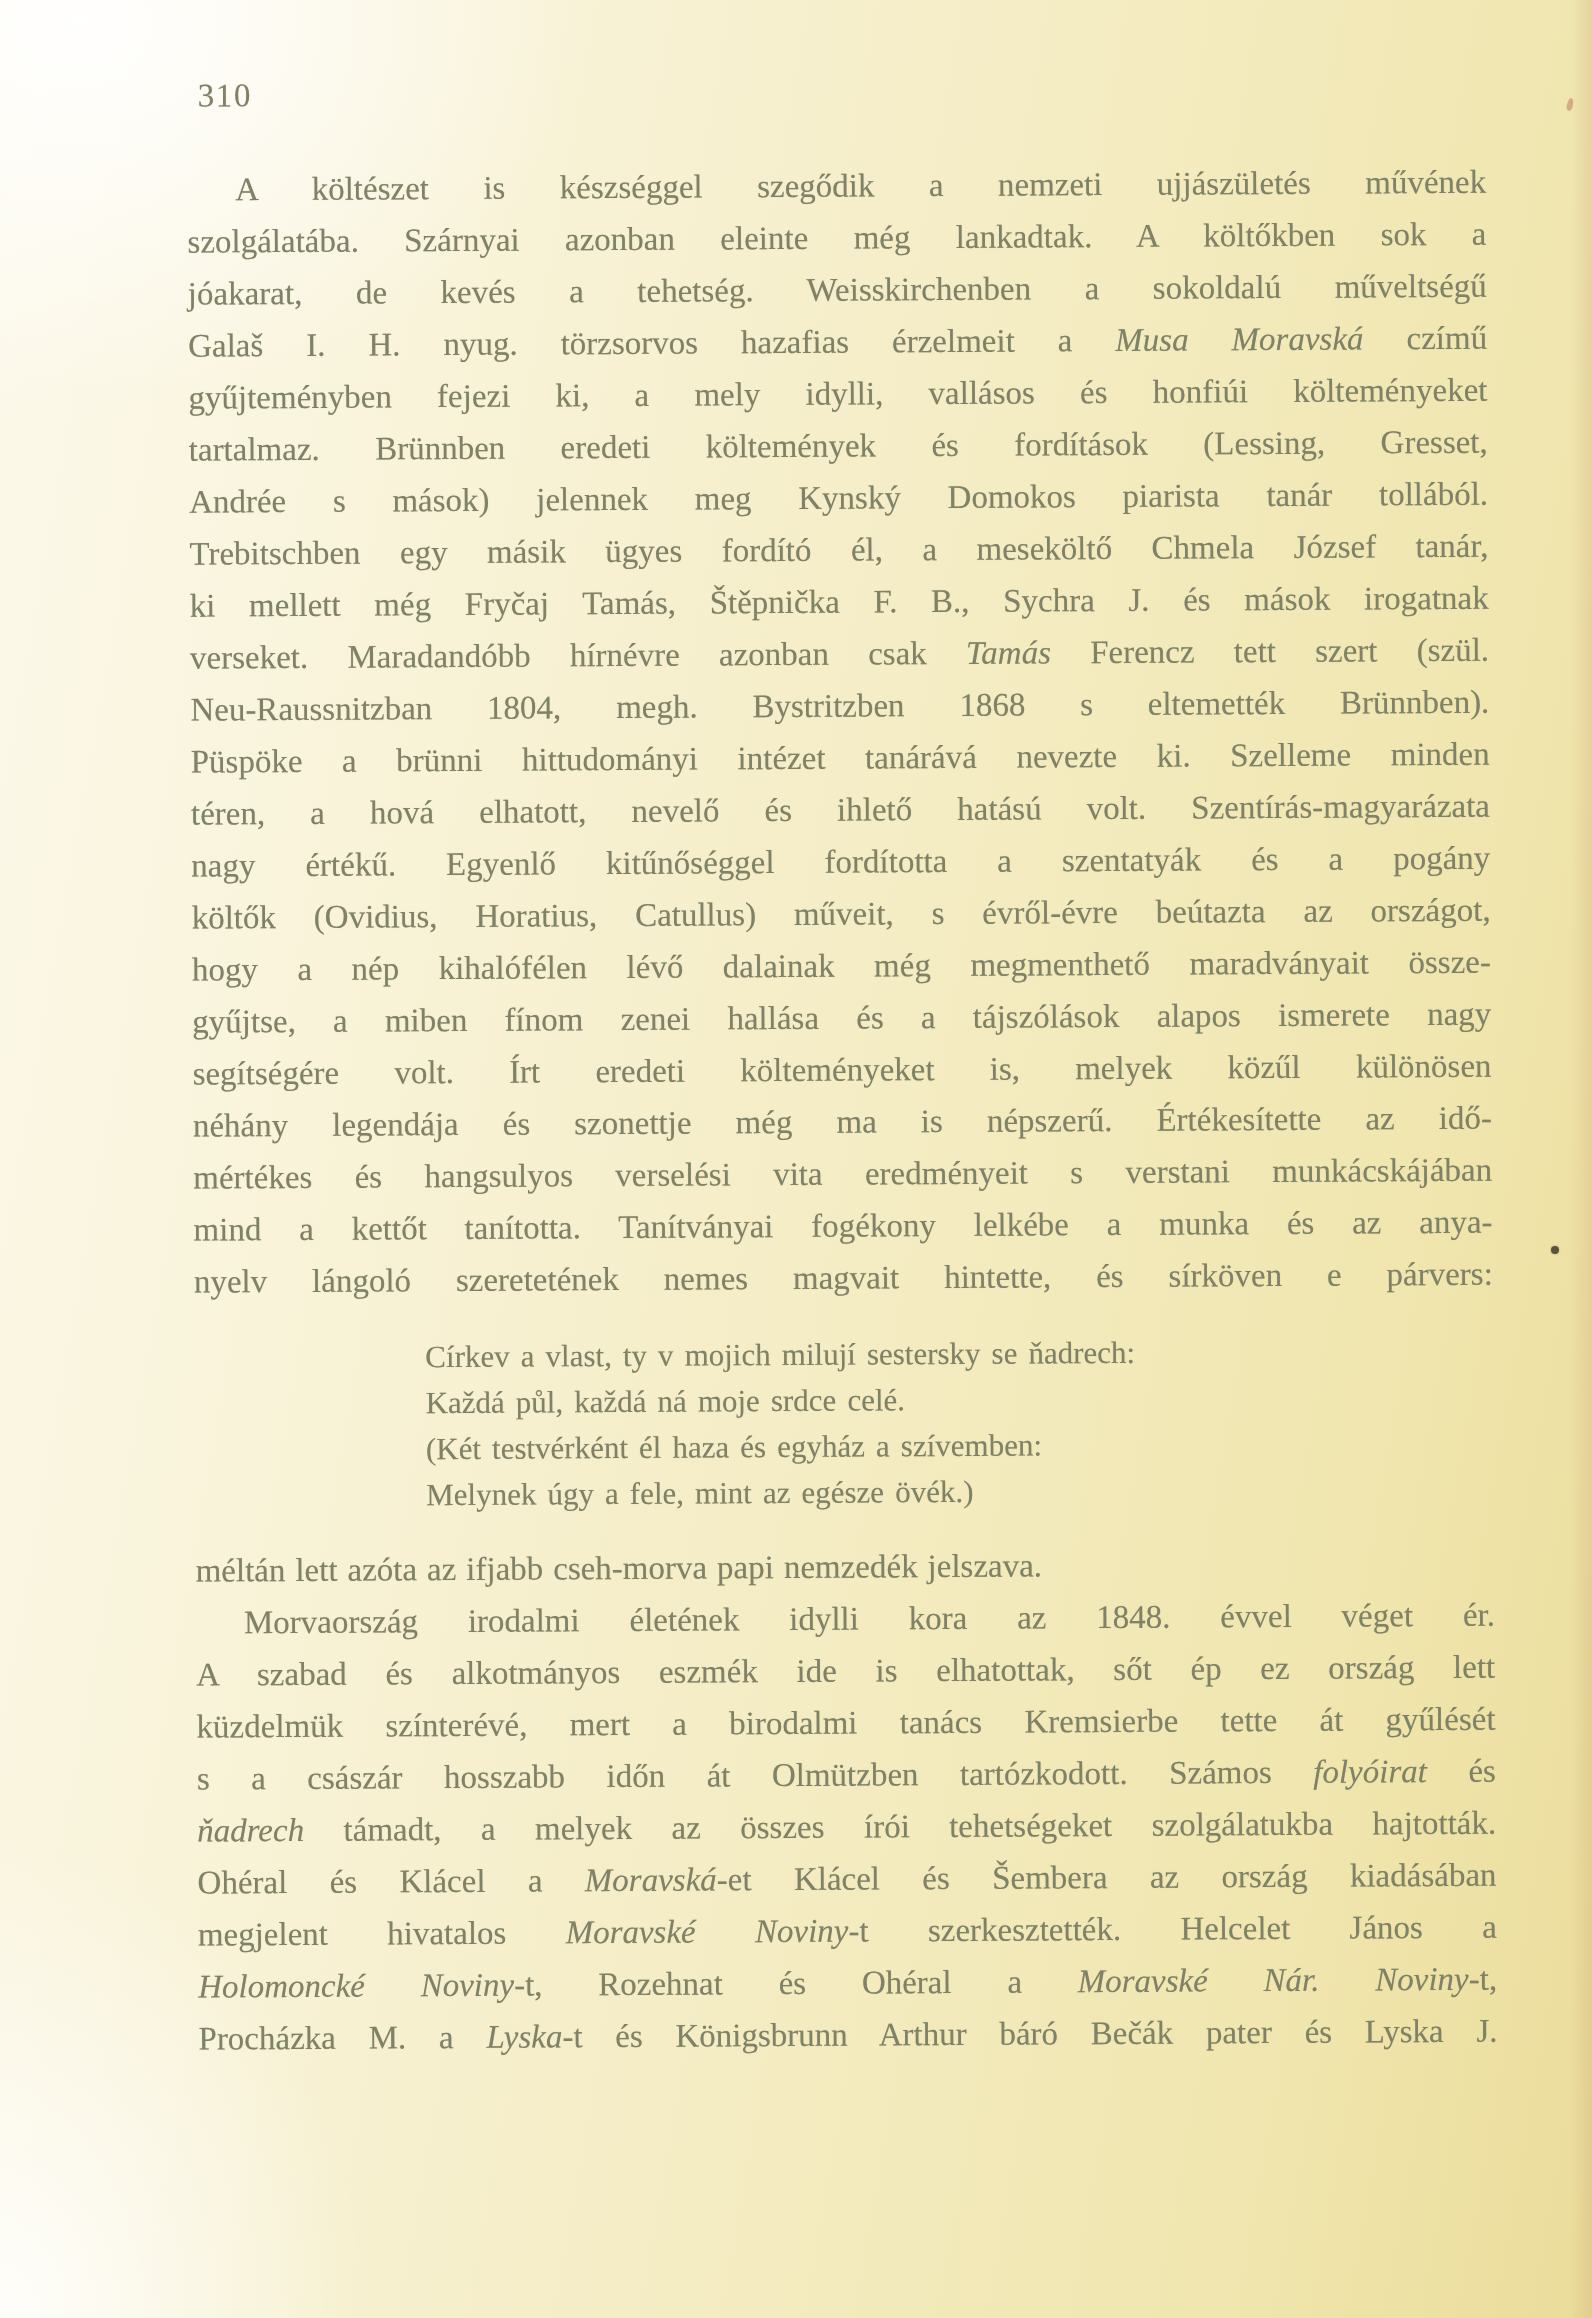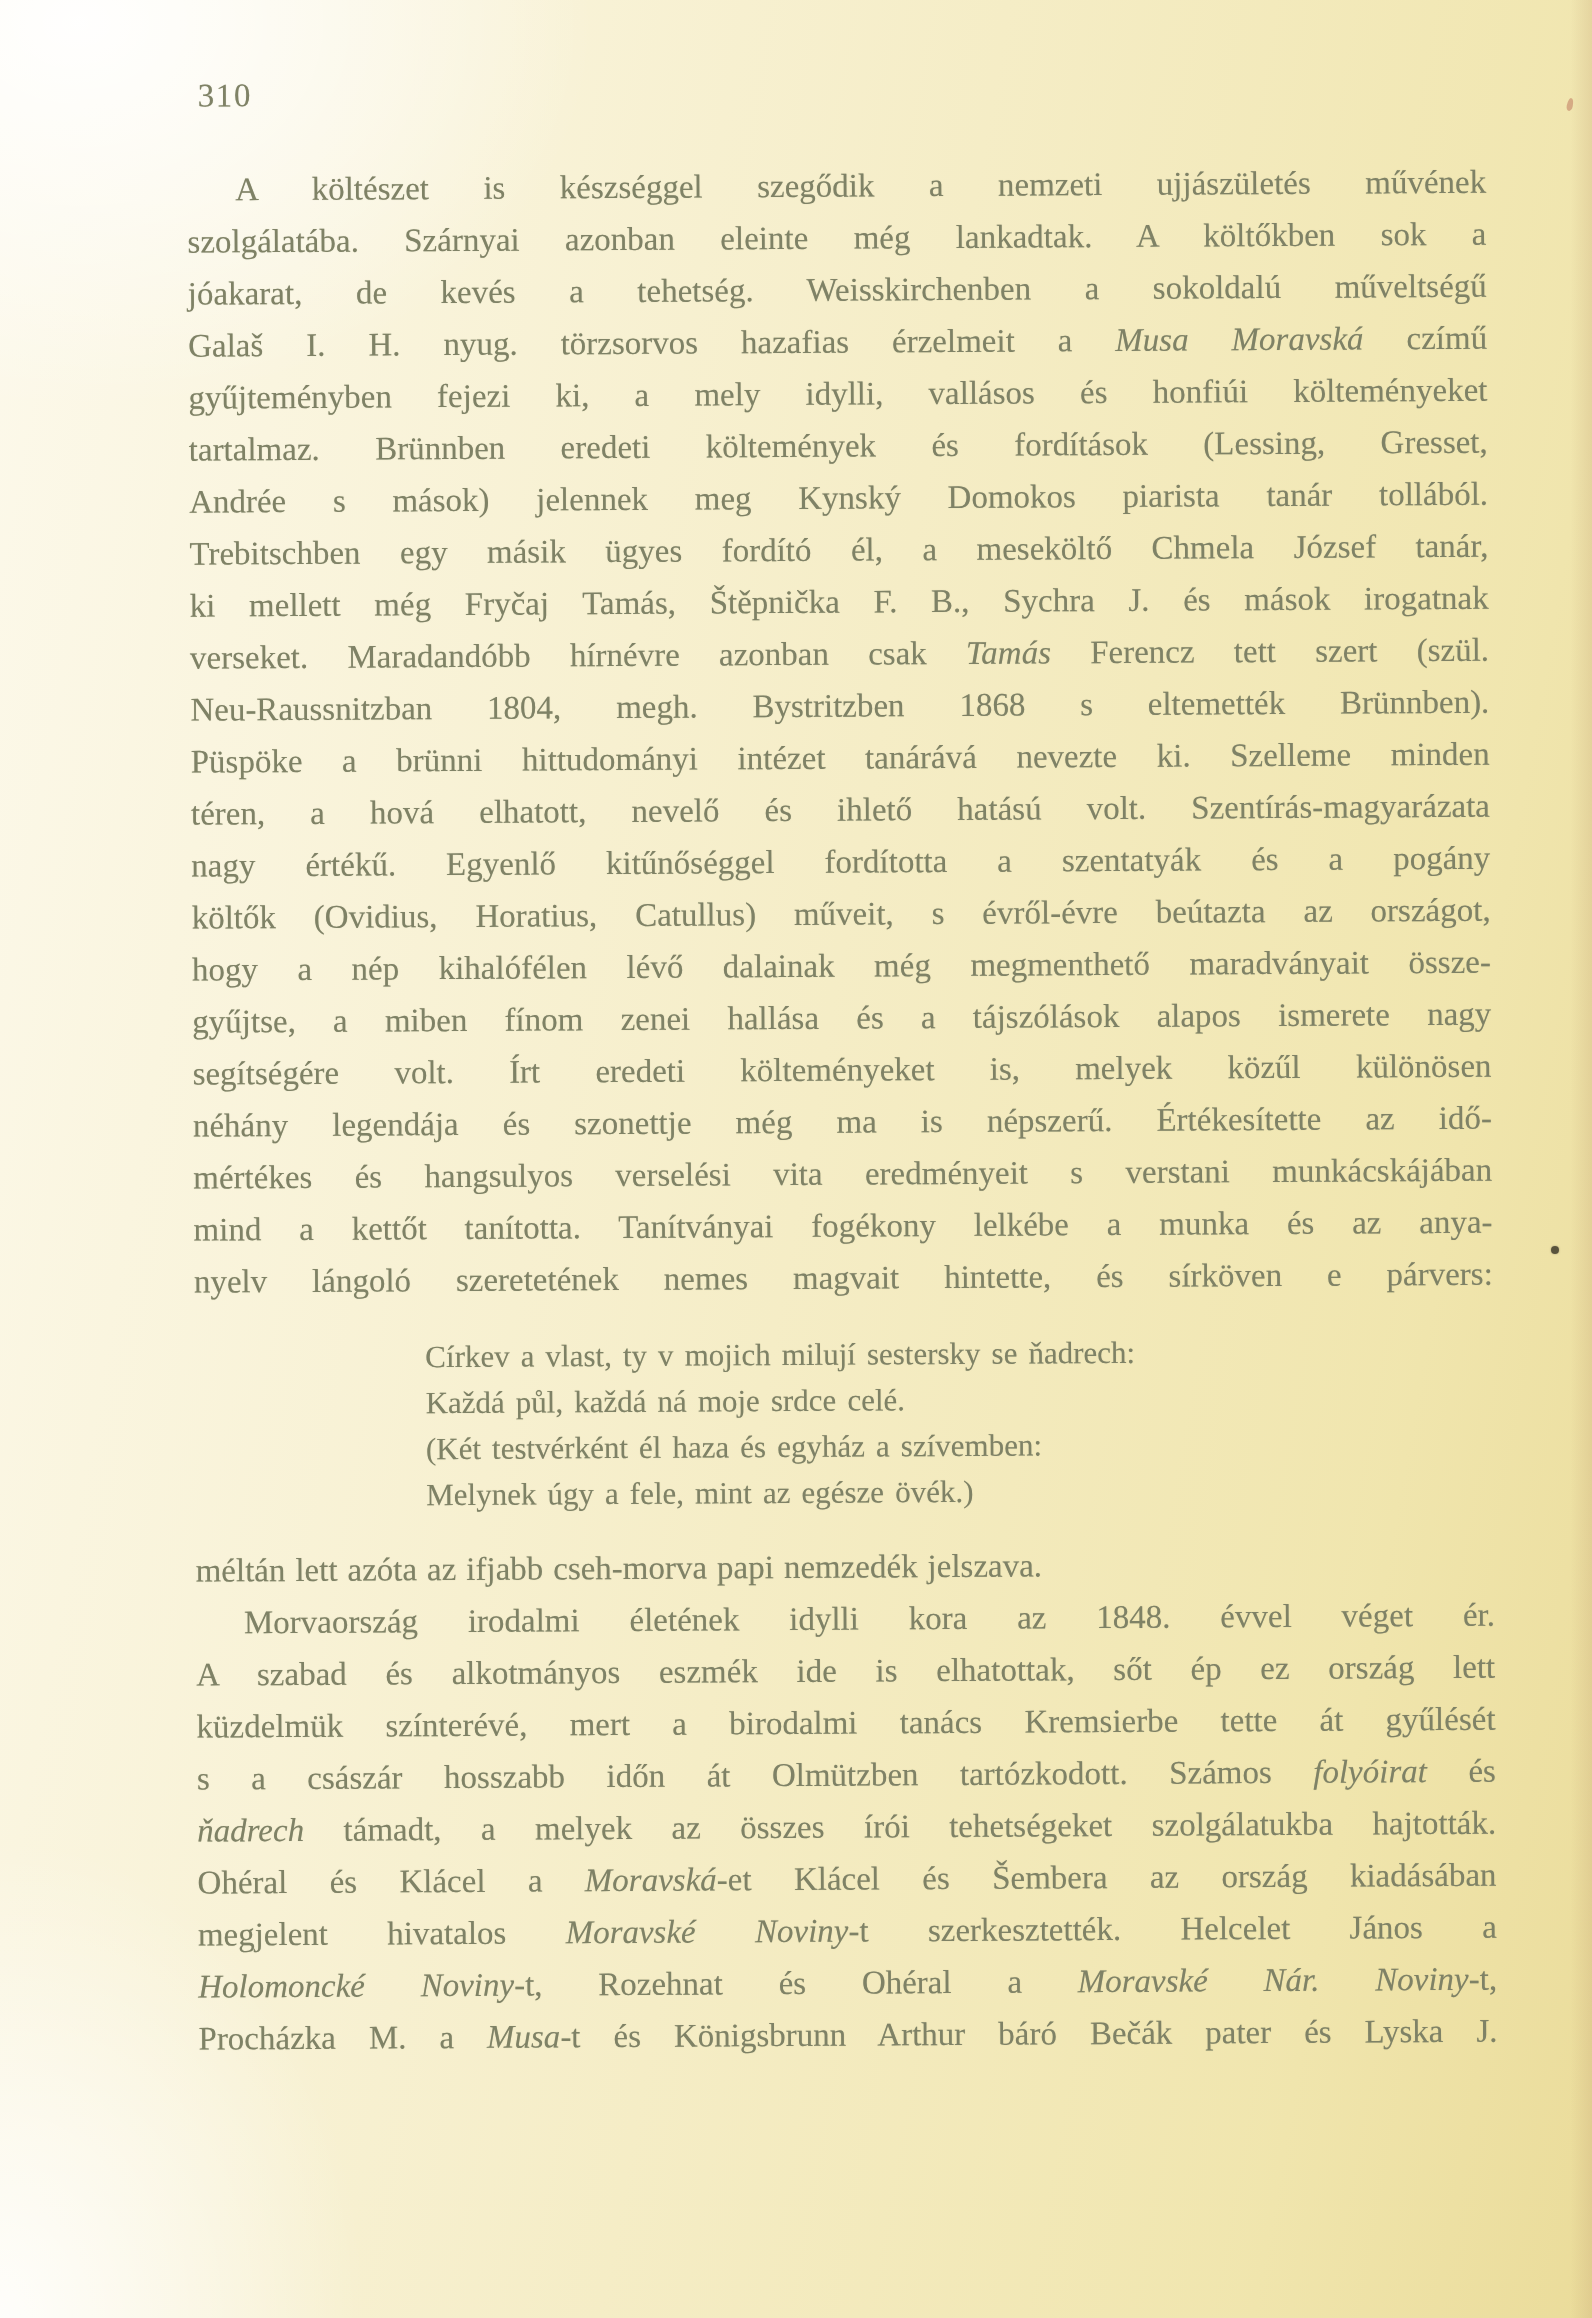--- a/index.html
+++ b/index.html
@@ -111,20 +111,20 @@
       </div>
       <div class="para">
         <div class="line indent"><span>Morvaország irodalmi életének idylli kora az 1848. évvel véget ér.</span></div>
         <div class="line"><span>A szabad és alkotmányos eszmék ide is elhatottak, sőt ép ez ország lett</span></div>
         <div class="line"><span>küzdelmük színterévé, mert a birodalmi tanács Kremsierbe tette át gyűlését</span></div>
         <div class="line"><span>s a császár hosszabb időn át Olmützben tartózkodott. Számos </span><em>folyóirat</em><span> és</span></div>
         <div class="line"><em>ňadrech</em><span> támadt, a melyek az összes írói tehetségeket szolgálatukba hajtották.</span></div>
         <div class="line"><span>Ohéral és Klácel a </span><em>Moravská</em><span>-et Klácel és Šembera az ország kiadásában</span></div>
         <div class="line"><span>megjelent hivatalos </span><em>Moravské Noviny</em><span>-t szerkesztették. Helcelet János a</span></div>
         <div class="line"><em>Holomoncké Noviny</em><span>-t, Rozehnat és Ohéral a </span><em>Moravské Nár. Noviny</em><span>-t,</span></div>
-        <div class="line"><span>Procházka M. a </span><em>Musa</em><span>-t és Königsbrunn Arthur báró Bečák pater és Lyska J.</span></div>
+        <div class="line"><span>Procházka M. a </span><em>Lyska</em><span>-t és Königsbrunn Arthur báró Bečák pater és Lyska J.</span></div>
       </div>
     </div>
 </div>
 
 <div class="ink-dot"></div>
 <div class="red-speck"></div>
 
 
 </body></html>

